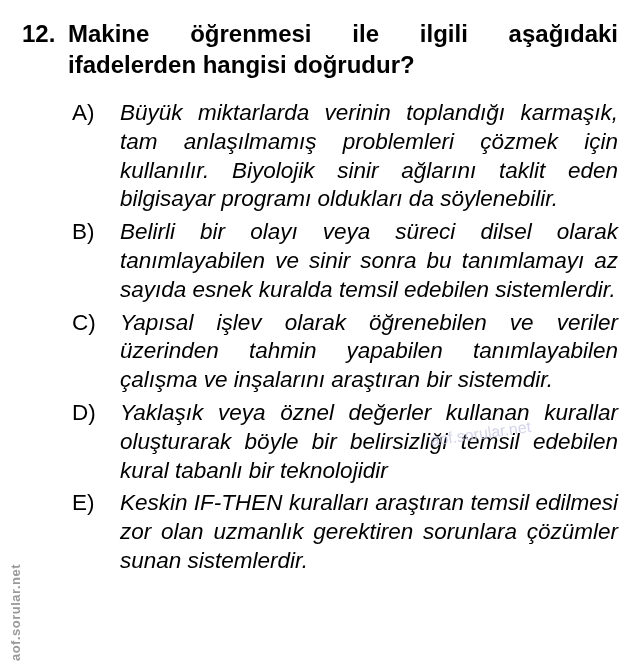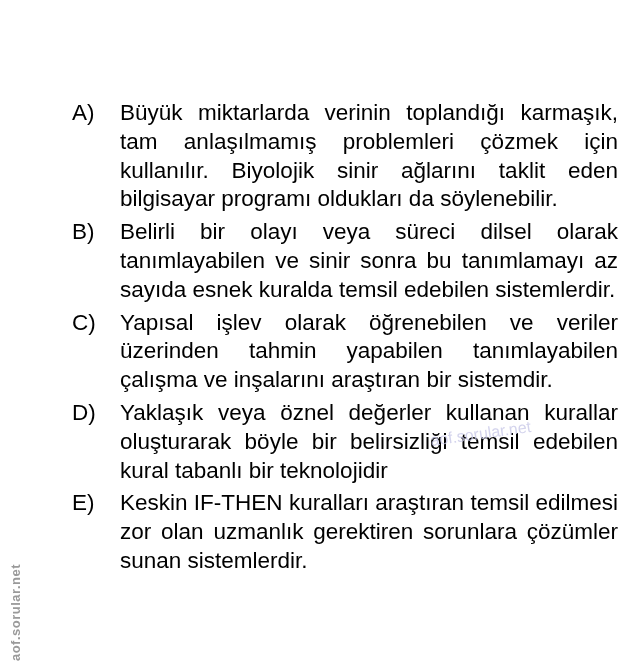--- a/index.html
+++ b/index.html
@@ -51,20 +51,21 @@
       line-height: 28.8px;
       margin-bottom: 4px;
     }
     .opt-letter {
       width: 48px;
       flex: 0 0 48px;
     }
     .opt-text {
       flex: 1;
       text-align: justify;
+      font-style: italic;
     }
     .watermark-center {
       position: absolute;
       left: 430px;
       top: 425px;
       font-size: 16px;
       color: #c9c9e8;
       transform: rotate(-8deg);
       opacity: 0.8;
       pointer-events: none;
@@ -80,21 +81,24 @@
       transform-origin: center center;
       width: 110px;
       text-align: center;
       letter-spacing: 0.5px;
     }
   </style>
 </head>
 <body>
 
 <div class="question">
+  <div class="q-num">12.</div>
   <div class="q-text">
+    <span class="line1">Makine öğrenmesi ile ilgili aşağıdaki</span>
+    <span>ifadelerden hangisi doğrudur?</span>
   </div>
 </div>
 
 <div class="options">
   <div class="option">
     <span class="opt-letter">A)</span>
     <span class="opt-text">Büyük miktarlarda verinin toplandığı karmaşık, tam anlaşılmamış problemleri çözmek için kullanılır. Biyolojik sinir ağlarını taklit eden bilgisayar programı oldukları da söylenebilir.</span>
   </div>
   <div class="option">
     <span class="opt-letter">B)</span>

